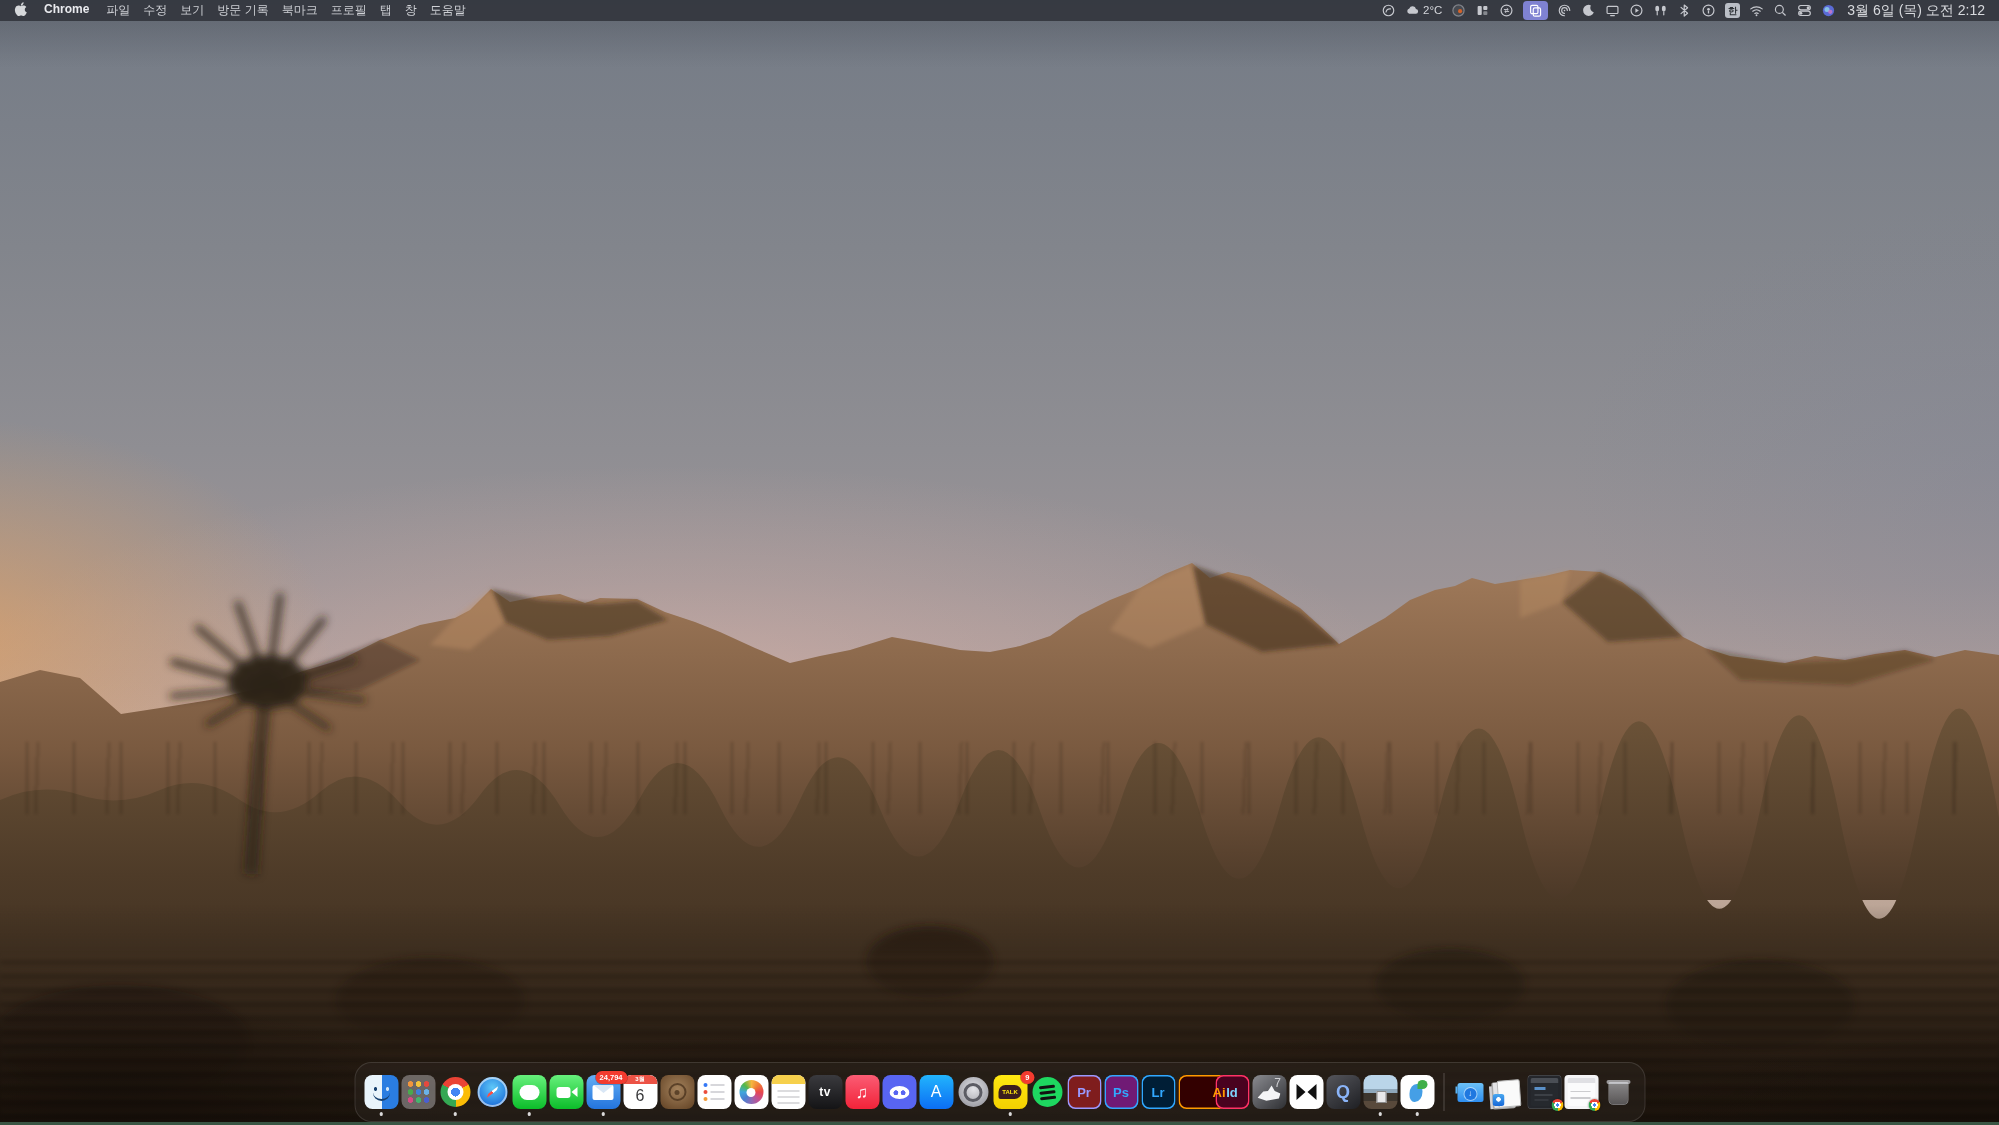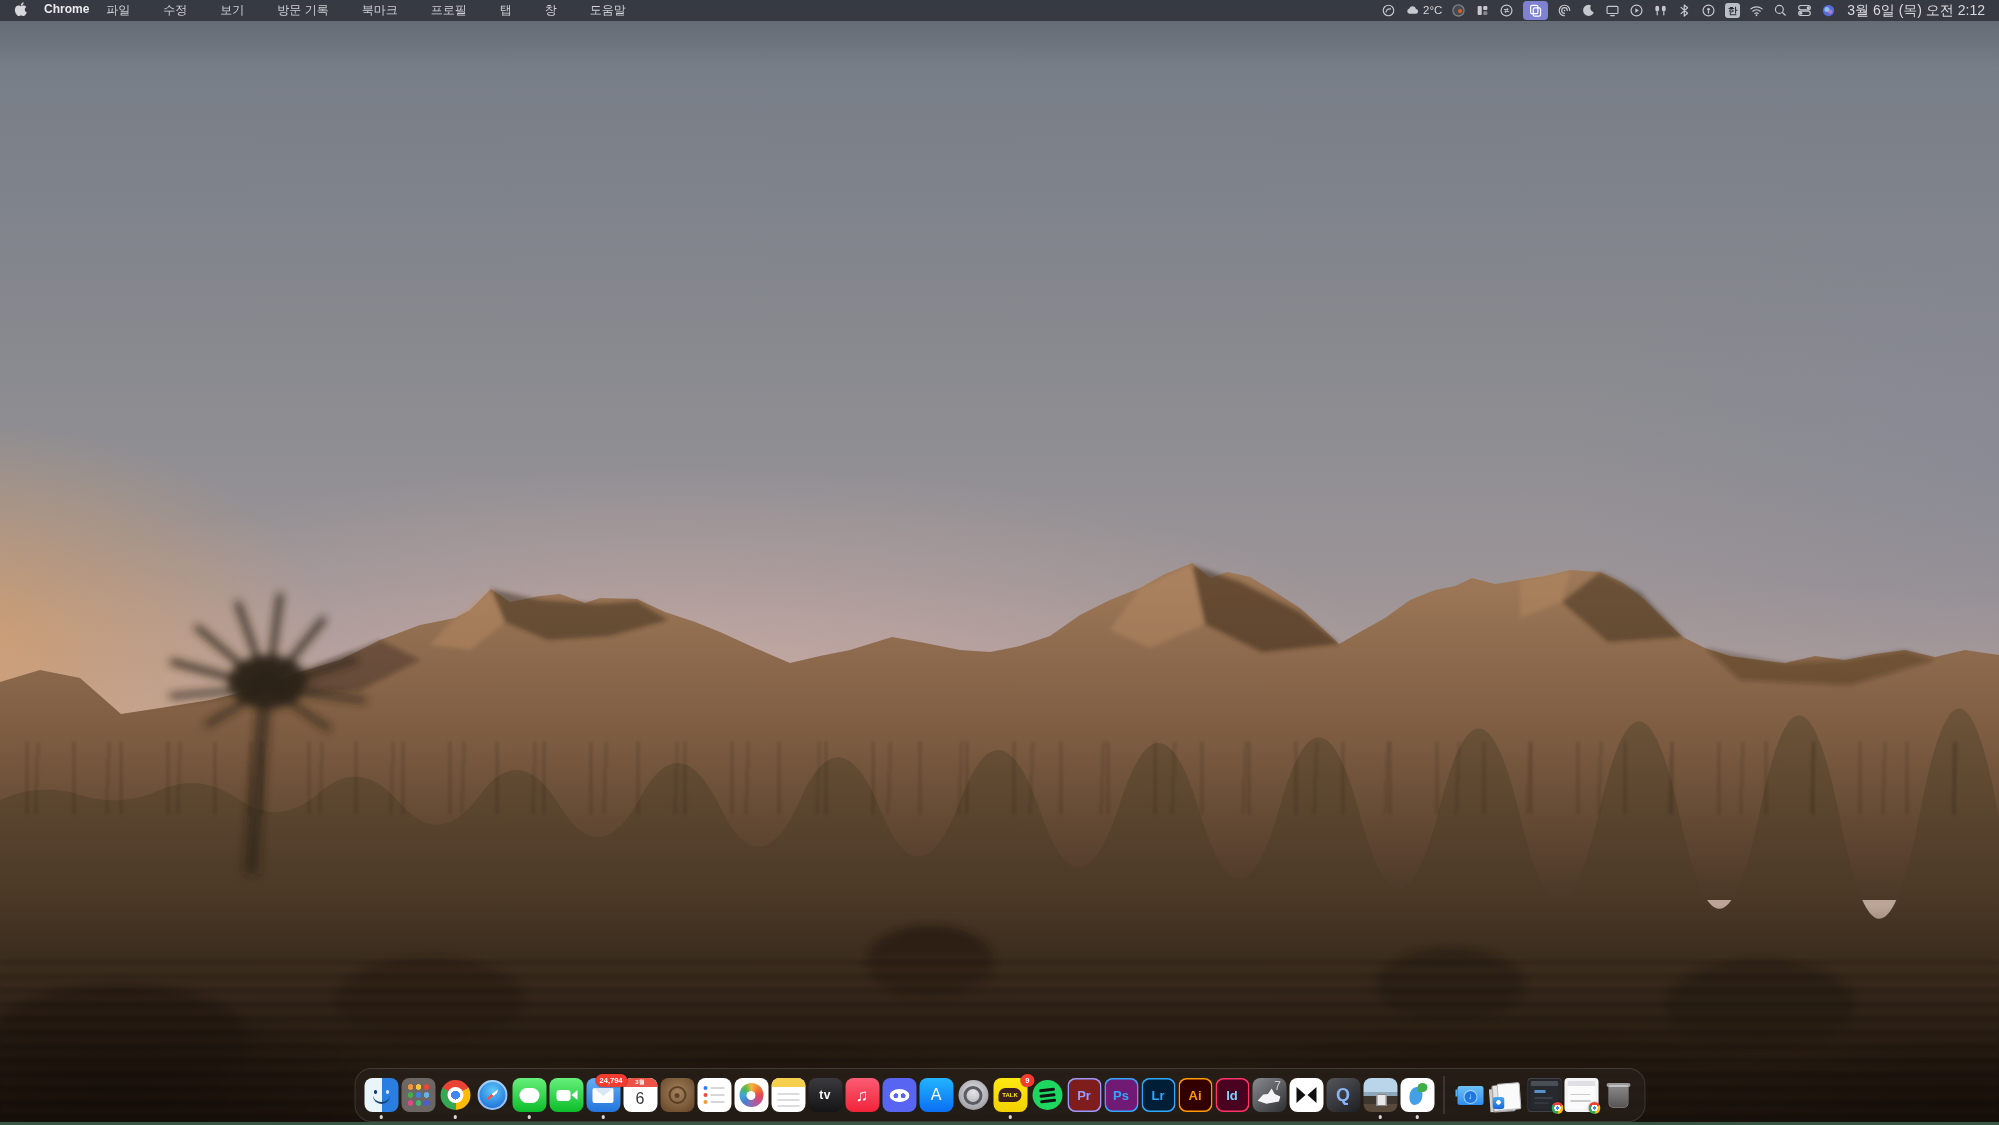--- a/index.html
+++ b/index.html
@@ -44,21 +44,21 @@
   .status-item{display:flex;align-items:center;gap:3px;color:#c6c8ce;line-height:0;}
   .status-item svg{width:15px;height:15px;color:#c6c8ce;}
   .status-item .st-text{font-size:11.5px;line-height:1;color:#d3d5da;}
   .status-item.hl{background:#7f82d2;border-radius:4px;padding:2px 5px;}
   .status-item.hl svg{color:#ffffff;}
   .han-badge{display:inline-block;min-width:15px;height:15px;line-height:15px;text-align:center;
     background:rgba(205,208,216,.88);color:#2e3237;font-size:9.5px;border-radius:3px;font-weight:700;}
   .clock{font-size:14px;color:#d7d9dd;white-space:nowrap;margin-left:2px;}
 
   
-  .dock{position:absolute;left:50%;transform:translateX(-50%);bottom:3px;height:54px;z-index:50;
+  .dock{position:absolute;left:50%;transform:translateX(-50%);bottom:3px;height:60px;z-index:50;
     display:flex;align-items:center;gap:3px;padding:0 9px;
     background:rgba(44,37,31,.55);border:1px solid rgba(255,255,255,.12);border-radius:17px;box-sizing:border-box;}
   .dock-sep{width:1px;height:38px;background:rgba(255,255,255,.22);margin:0 6px;}
   .dock-app{position:relative;width:34px;height:34px;flex:0 0 auto;}
   .tile{width:34px;height:34px;border-radius:8px;position:relative;overflow:hidden;
     display:flex;align-items:center;justify-content:center;}
   .tile .glyph{position:relative;z-index:3;font-weight:700;line-height:1;}
   .run-dot{position:absolute;bottom:-6.5px;left:50%;transform:translateX(-50%);
     width:3.5px;height:3.5px;border-radius:50%;background:rgba(238,238,240,.9);}
   .badge{position:absolute;top:-4px;right:-7px;z-index:6;background:#f33b2f;color:#fff;
@@ -139,21 +139,21 @@
   .spotify::after{content:"";position:absolute;width:16px;height:2.6px;border-radius:2px;background:#121212;
     box-shadow:0 -5.5px 0 0 #121212,0 5.5px 0 0 #121212;transform:rotate(-6deg);}
   .adobe{background:#1a1a2e;}
   .adobe .glyph{font-size:13px;}
   .adobe.pr{background:#7f1d1d;box-shadow:inset 0 0 0 1.5px #9999ff;}
   .adobe.pr .glyph{color:#9999ff;}
   .adobe.ps{background:#701a75;box-shadow:inset 0 0 0 1.5px #31a8ff;}
   .adobe.ps .glyph{color:#31a8ff;}
   .adobe.lr{background:#001e36;box-shadow:inset 0 0 0 1.5px #31a8ff;}
   .adobe.lr .glyph{color:#31a8ff;}
-  .adobe.ai{background:#330000;box-shadow:inset 0 0 0 1.5px #ff9a00;}
+  .adobe.ai{background:#330000;box-shadow:inset 0 0 0 1.5px #ff9a00;padding-left:24px;}
   .adobe.ai .glyph{color:#ff9a00;}
   .adobe.id{background:#49021f;box-shadow:inset 0 0 0 1.5px #ff3366;}
   .adobe.id .glyph{color:#7dd3fc;}
   .rhino{background:linear-gradient(140deg,#8a8b90,#2e2f33);}
   .rhino .glyph{position:absolute;top:2px;right:5px;color:#cfcfd3;font-size:12px;font-weight:400;}
   .rhino::before{content:"";position:absolute;left:4px;bottom:5px;width:26px;height:21px;background:#f4f4f6;
     clip-path:polygon(6% 70%,28% 40%,46% 38%,60% 12%,72% 38%,94% 50%,88% 74%,40% 84%);}
   .capcut{background:#fff;}
   .capcut::before{content:"";width:0;height:0;margin-right:1px;
     border-top:8px solid transparent;border-bottom:8px solid transparent;border-left:9px solid #101010;}
@@ -282,21 +282,21 @@
   <div class="bottom-strip" style="background: rgb(58, 86, 68);"></div>
 
   <div class="menubar">
     <div class="mb-left">
       <span class="apple">
         <svg viewBox="0 0 14 16">
             <path d="M11.6 8.5c0-2 1.6-2.9 1.7-3-.9-1.4-2.4-1.6-2.9-1.6-1.2-.1-2.4.7-3 .7-.6 0-1.6-.7-2.6-.7C3.5 4 2.3 4.7 1.6 5.8.2 8 1.2 11.4 2.6 13.2c.7 1 1.4 2 2.5 2 1 0 1.4-.6 2.6-.6 1.2 0 1.5.6 2.6.6s1.8-1 2.4-1.9c.8-1.1 1.1-2.1 1.1-2.2 0 0-2.2-.8-2.2-2.6zM9.6 2.8c.5-.7.9-1.6.8-2.5-.8 0-1.7.5-2.3 1.2-.5.6-.9 1.5-.8 2.4.9.1 1.8-.4 2.3-1.1z"></path>
           </svg>
       </span>
       <span class="app-name">Chrome</span>
-      <span id="menu-items" style="display: inline-flex; gap: 33px;">
+      <span id="menu-items" style="display: inline-flex; gap: 13px;">
           <span class="menu-item">파일</span>
           <span class="menu-item">수정</span>
           <span class="menu-item">보기</span>
           <span class="menu-item">방문 기록</span>
           <span class="menu-item">북마크</span>
           <span class="menu-item">프로필</span>
           <span class="menu-item">탭</span>
           <span class="menu-item">창</span>
           <span class="menu-item">도움말</span>
         </span>

